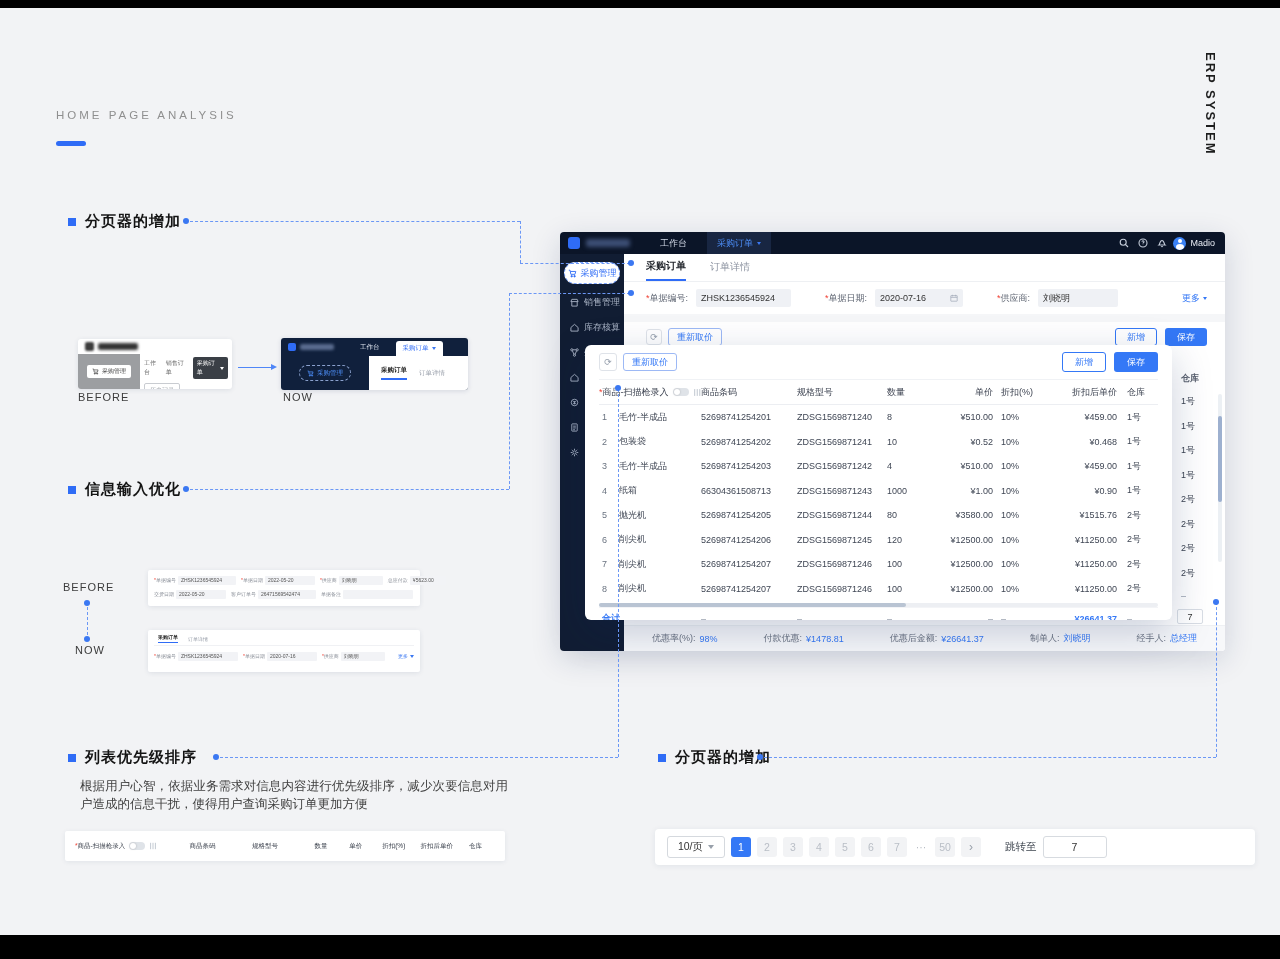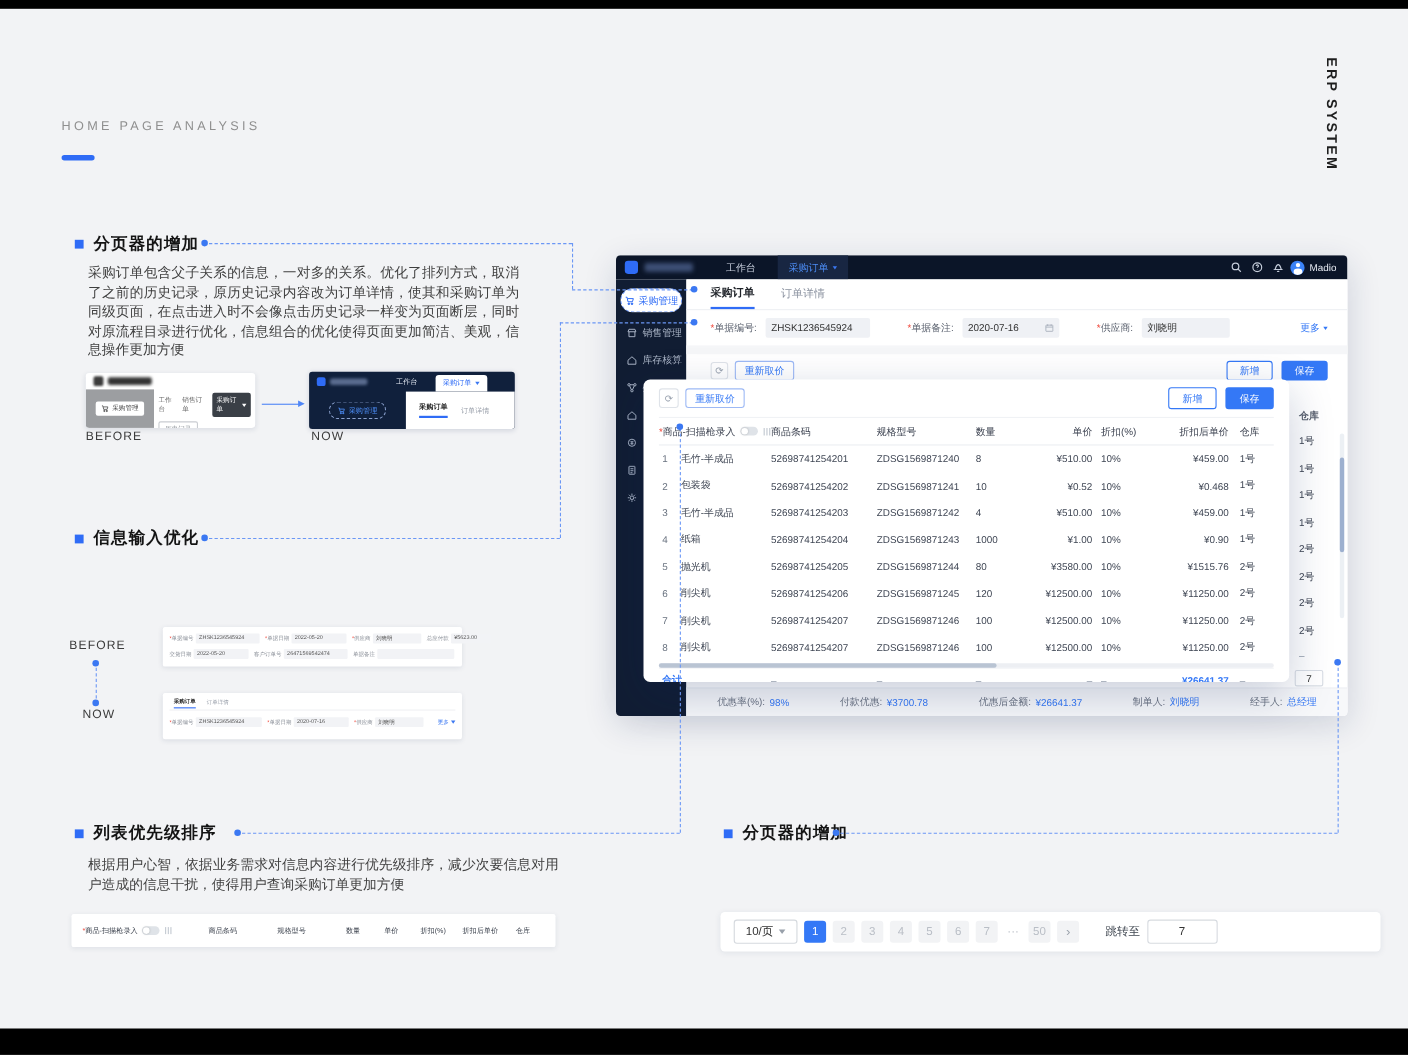--- a/index.html
+++ b/index.html
@@ -146,21 +146,20 @@
   <div class="abs bar-black" style="top:935px;height:24px"></div>
 
   <div class="abs subtitle">HOME PAGE ANALYSIS</div>
   <div class="abs title-bar"></div>
   <div class="abs side-label">ERP SYSTEM</div>
 
   <div class="abs sec-head" style="left:68px;top:212px">
     <span class="bullet"></span>
     <span class="sec-title">分页器的增加</span>
   </div>
-  <div class="abs sec-body" style="left:80px;top:240px;width:392px">采购订单包含父子关系的信息，一对多的关系。优化了排列方式，取消了之前的历史记录，原历史记录内容改为订单详情，使其和采购订单为同级页面，在点击进入时不会像点击历史记录一样变为页面断层，同时对原流程目录进行优化，信息组合的优化使得页面更加简洁、美观，信息操作更加方便</div>
 
   <div class="abs mb1">
     <div class="mb1-logo">
       <div class="blurb" style="width:9px;height:9px;background:#3c3c3c;filter:blur(1px)"></div>
       <div class="blurb" style="width:40px;height:7px;background:#333;filter:blur(1.5px)"></div>
     </div>
     <div class="mb1-body">
       <div class="mb1-side">
         <div class="mb1-pill">
           <svg width="7" height="7" viewBox="0 0 11 11" fill="none" stroke="#555" stroke-width="1.2">
@@ -420,21 +419,21 @@
         </div>
       </div>
       <div class="erp-main">
         <div class="erp-tabs">
           <span class="erp-tab1">采购订单</span>
           <span class="erp-tab2">订单详情</span>
         </div>
         <div class="erp-form">
           <span class="lab"><span class="star">*</span><span>单据编号:</span></span>
           <input class="erp-input" value="ZHSK1236545924" style="">
-          <span class="lab" style="margin-left:26px"><span class="star">*</span><span>单据备注:</span></span>
+          <span class="lab" style="margin-left:26px"><span class="star">*</span><span>单据日期:</span></span>
           <span style="position:relative;display:flex;align-items:center">
             <input class="erp-input date" value="2020-07-16" style="">
             <svg width="8" height="8" viewBox="0 0 10 10" fill="none" stroke="#a7afbc" stroke-width="1" style="position:absolute;right:5px">
                 <rect x="1" y="2" width="8" height="7" rx="0.5"></rect>
                 <path d="M3 1v2M7 1v2M1 4.2h8"></path>
               </svg>
           </span>
           <span class="lab" style="margin-left:26px"><span class="star">*</span><span>供应商:</span></span>
           <input class="erp-input" style="width: 80px;" value="刘晓明">
           <span class="erp-more">
@@ -479,21 +478,21 @@
             <div class="vthumb"></div>
           </div>
 
         <div class="erp-summary">
           <span class="sm-it">
               <span class="l">优惠率(%):</span>
               <span class="v">98%</span>
             </span>
           <span class="sm-it">
               <span class="l">付款优惠:</span>
-              <span class="v">¥3700.78</span>
+              <span class="v">¥1478.81</span>
             </span>
           <span class="sm-it">
               <span class="l">优惠后金额:</span>
               <span class="v">¥26641.37</span>
             </span>
           <span class="sm-it">
               <span class="l">制单人:</span>
               <span class="v">刘晓明</span>
             </span>
           <span class="sm-it">
@@ -565,21 +564,21 @@
             <span>4</span>
             <span class="r">¥510.00</span>
             <span style="padding-left:6px">10%</span>
             <span class="r">¥459.00</span>
             <span style="padding-left:8px">1号</span>
           </div>
 
           <div class="mgrid mo-row">
             <span class="idx">4</span>
             <span>纸箱</span>
-            <span>52698741254204</span>
+            <span>66304361508713</span>
             <span>ZDSG1569871243</span>
             <span>1000</span>
             <span class="r">¥1.00</span>
             <span style="padding-left:6px">10%</span>
             <span class="r">¥0.90</span>
             <span style="padding-left:8px">1号</span>
           </div>
 
           <div class="mgrid mo-row">
             <span class="idx">5</span>

